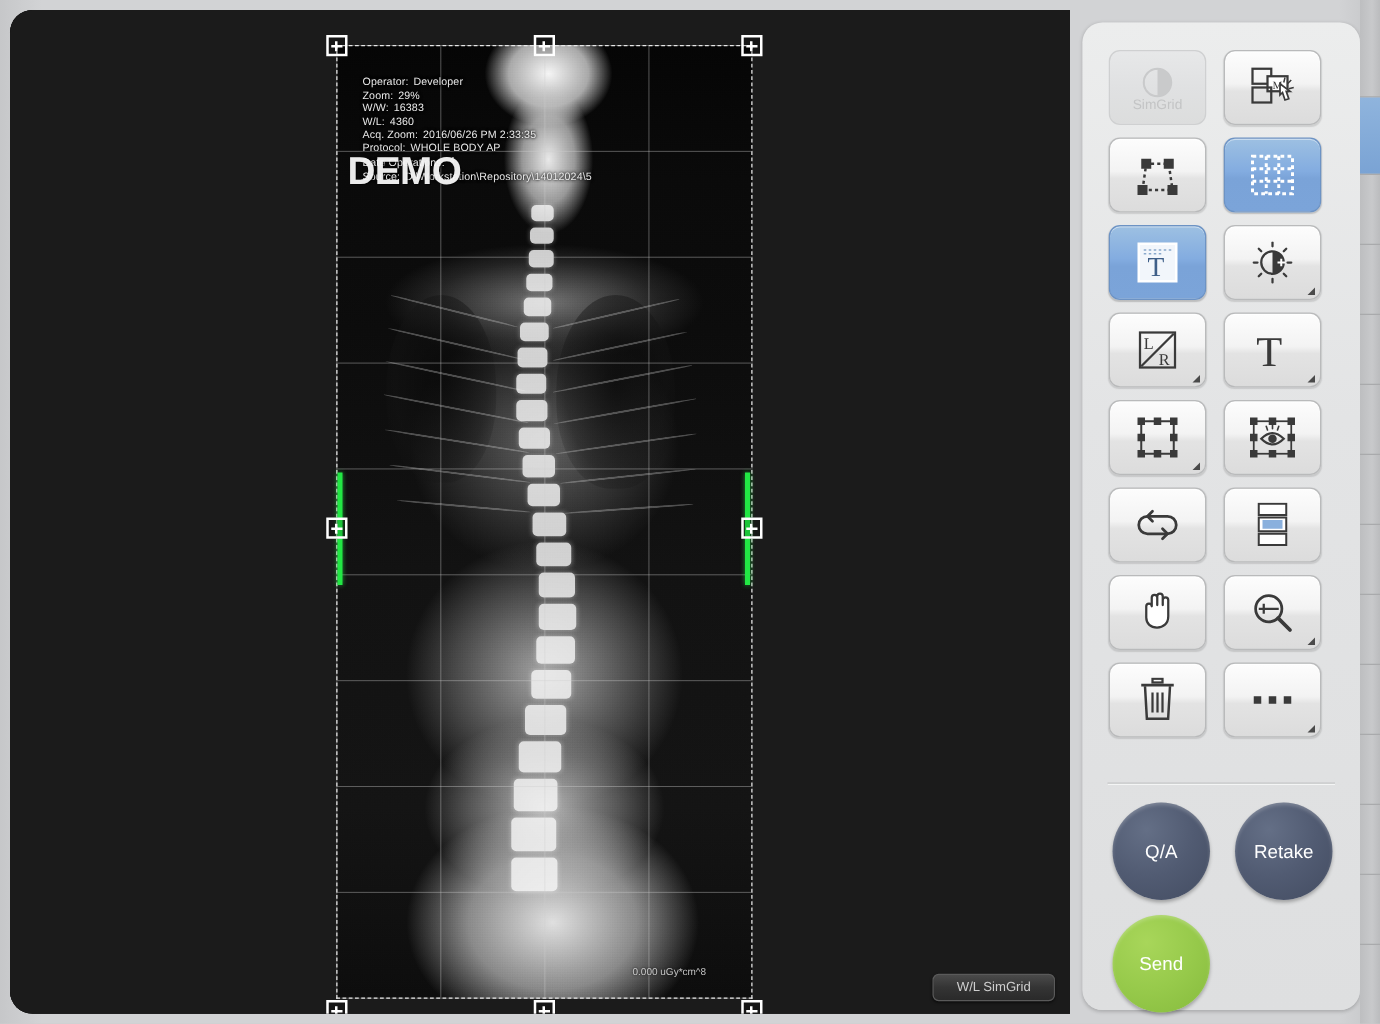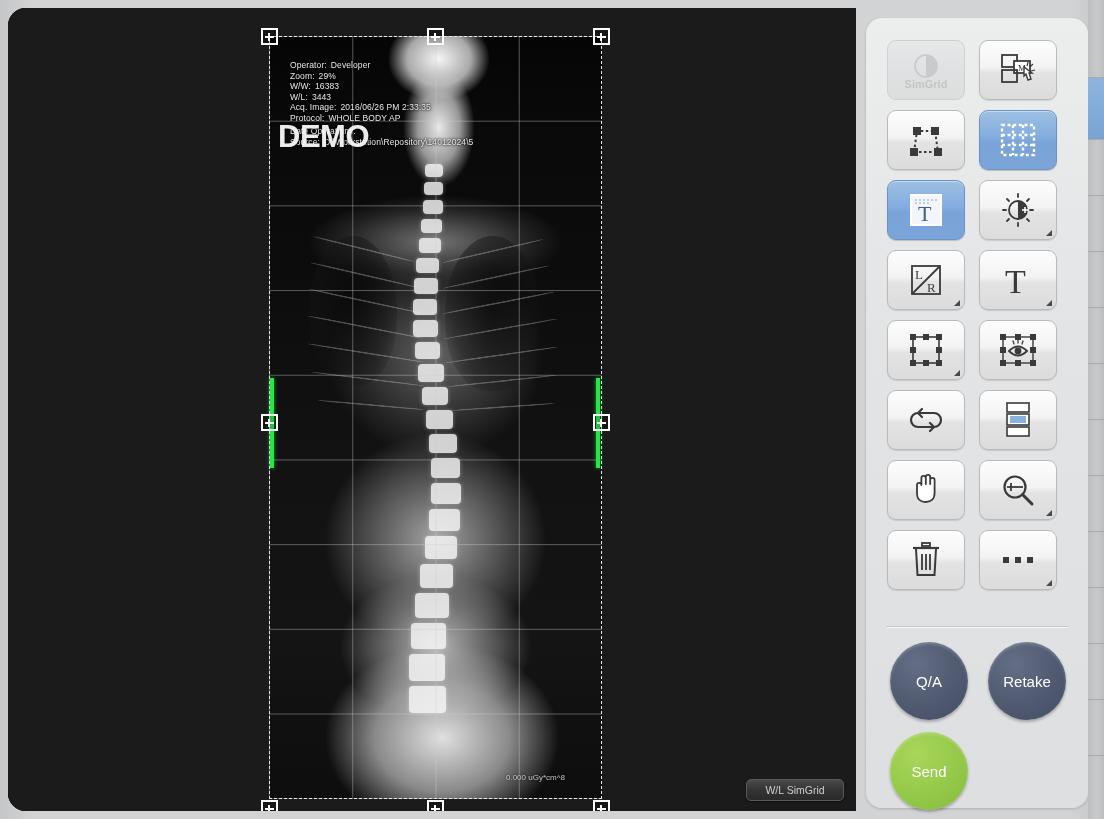--- a/index.html
+++ b/index.html
@@ -263,21 +263,21 @@
     border-left: 6px solid transparent;
     border-bottom: 6px solid #4a4a4a;
   }
 
   .simgrid-label {
     position: absolute;
     left: 0; right: 0; bottom: 9px;
     text-align: center;
     font-size: 11px;
     color: #c3c4c5;
-    font-weight: bold;
+    font-weight: normal;
   }
 
   
   .tool-divider {
     position: absolute;
     left: 20px; top: 608px;
     width: 182px; height: 1px;
     background: #c3c4c5;
     border-bottom: 1px solid #f4f5f5;
   }
@@ -413,24 +413,24 @@
         <span class="ov-row">
           <span class="lbl">Operator:</span><span class="ov-val">Developer</span>
         </span>
         <span class="ov-row">
           <span class="lbl">Zoom:</span><span class="ov-val">29%</span>
         </span>
         <span class="ov-row">
           <span class="lbl">W/W:</span><span class="ov-val">16383</span>
         </span>
         <span class="ov-row">
-          <span class="lbl">W/L:</span><span class="ov-val">3443</span>
-        </span>
-        <span class="ov-row">
-          <span class="lbl">Acq. Image:</span><span class="ov-val">2016/06/26 PM 2:33:35</span>
+          <span class="lbl">W/L:</span><span class="ov-val">4360</span>
+        </span>
+        <span class="ov-row">
+          <span class="lbl">Acq. Zoom:</span><span class="ov-val">2016/06/26 PM 2:33:35</span>
         </span>
         <span class="ov-row">
           <span class="lbl">Protocol:</span><span class="ov-val">WHOLE BODY AP</span>
         </span>
         <span class="ov-row">
           <span class="lbl">Date Operations:</span><span class="ov-val sup">4</span>
         </span>
         <span class="ov-row">
           <span class="lbl">Source:</span><span class="ov-val">D:\Workstation\Repository\14012024\5</span>
         </span>

